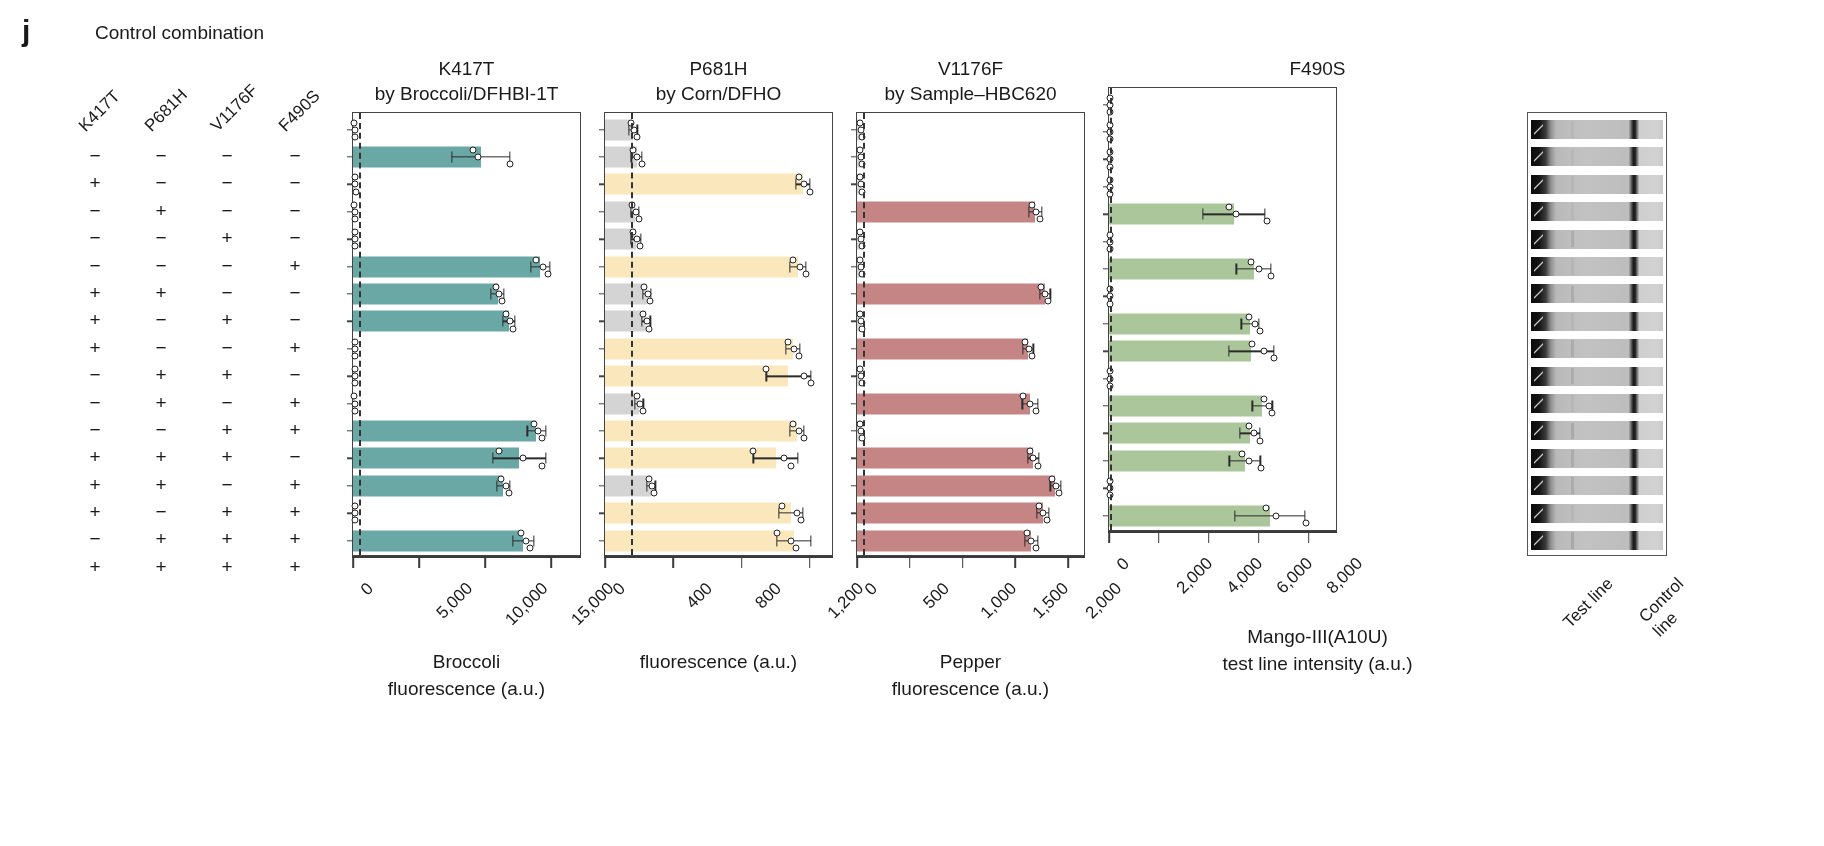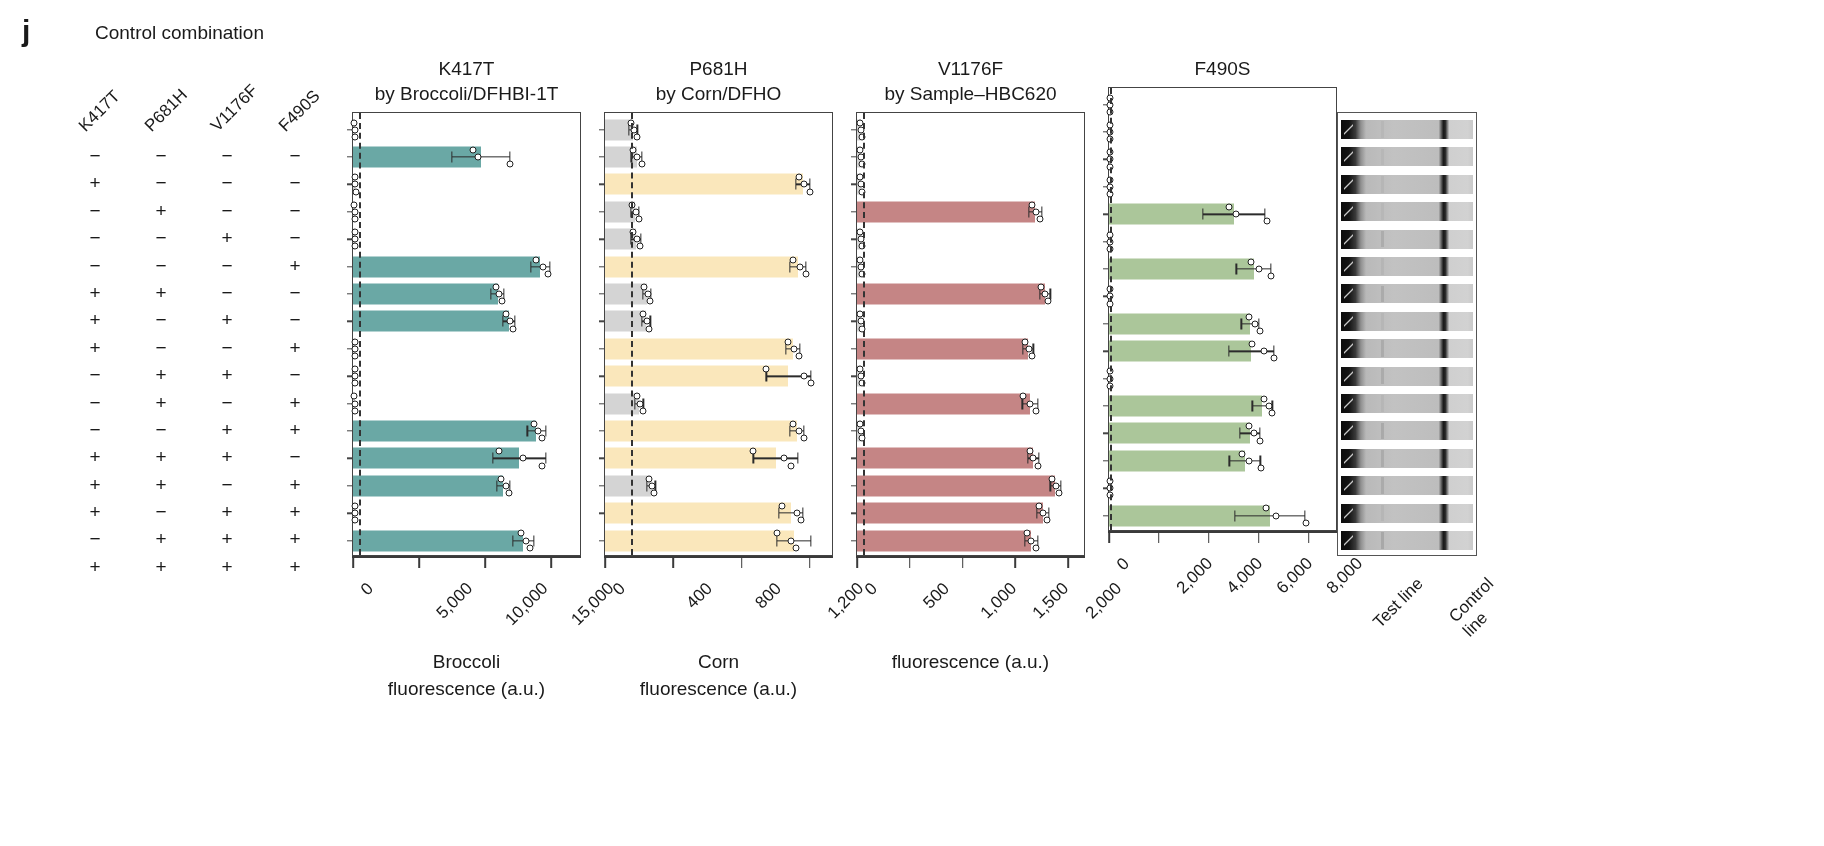--- a/index.html
+++ b/index.html
@@ -592,21 +592,20 @@
         <div class="axis-tick" style="left: 137.541px;"></div>
         <div class="axis-tick" style="left: 205.812px;"></div>
       </div>
       <div class="ticklabels" style="width: 229px;">
         <div class="ticklabel" style="left: 5px;">0</div>
         <div class="ticklabel" style="left: 73.2707px;">400</div>
         <div class="ticklabel" style="left: 141.541px;">800</div>
         <div class="ticklabel" style="left: 209.812px;">1,200</div>
       </div>
       <div class="axis-caption" style="width: 229px;">
-        <div>Corn</div>
         <div>fluorescence (a.u.)</div>
       </div>
     </div>
     <div class="panel" style="margin-right: 23px;">
       <div class="panel-title"><span>V1176F</span><span class="l2">by Sample–HBC620</span></div>
       <div class="plot-frame" style="width: 229px; height: 444.4px;">
         <div class="bars">
           <div class="bar-row" style="height: 27.4px; margin-top: 3px;">
             <div class="tickmark"></div>
             <div class="bar" style="width: 3.69535px; background: rgb(212, 212, 212);"></div>
@@ -755,20 +754,21 @@
         <div class="axis-tick" style="left: 212.163px;"></div>
       </div>
       <div class="ticklabels" style="width: 229px;">
         <div class="ticklabel" style="left: 5px;">0</div>
         <div class="ticklabel" style="left: 57.7907px;">500</div>
         <div class="ticklabel" style="left: 110.581px;">1,000</div>
         <div class="ticklabel" style="left: 163.372px;">1,500</div>
         <div class="ticklabel" style="left: 216.163px;">2,000</div>
       </div>
       <div class="axis-caption" style="width: 229px;">
+        <div>Pepper</div>
         <div>fluorescence (a.u.)</div>
       </div>
     </div>
     <div class="panel" style="margin-right: 0px;">
       <div class="panel-title"><span>F490S</span></div>
       <div class="plot-frame" style="width: 229px; height: 444.4px;">
         <div class="bars">
           <div class="bar-row" style="height: 27.4px; margin-top: 3px;">
             <div class="tickmark"></div>
             <div class="bar" style="width: 2px; background: rgb(212, 212, 212);"></div>
@@ -916,20 +916,24 @@
         <div class="axis-tick" style="left: 150.67px;"></div>
         <div class="axis-tick" style="left: 200.56px;"></div>
       </div>
       <div class="ticklabels" style="width: 229px;">
         <div class="ticklabel" style="left: 5px;">0</div>
         <div class="ticklabel" style="left: 54.8901px;">2,000</div>
         <div class="ticklabel" style="left: 104.78px;">4,000</div>
         <div class="ticklabel" style="left: 154.67px;">6,000</div>
         <div class="ticklabel" style="left: 204.56px;">8,000</div>
       </div>
+      <div class="axis-caption" style="width: 419px;">
+        <div>Mango-III(A10U)</div>
+        <div>test line intensity (a.u.)</div>
+      </div>
     </div>
     <div class="panel">
       <div class="panel-title">&nbsp;<span class="l2">&nbsp;</span></div>
       <div class="gel-frame" style="width: 140px; height: 444.4px;">
         <div class="gel-strip" style="top: 7px; height: 19px;">
           <div class="gel-img">
             <div class="gel-notch"></div>
             <div class="gel-tline" style="left: 30%; opacity: 0.2;"></div>
           </div>
         </div>

